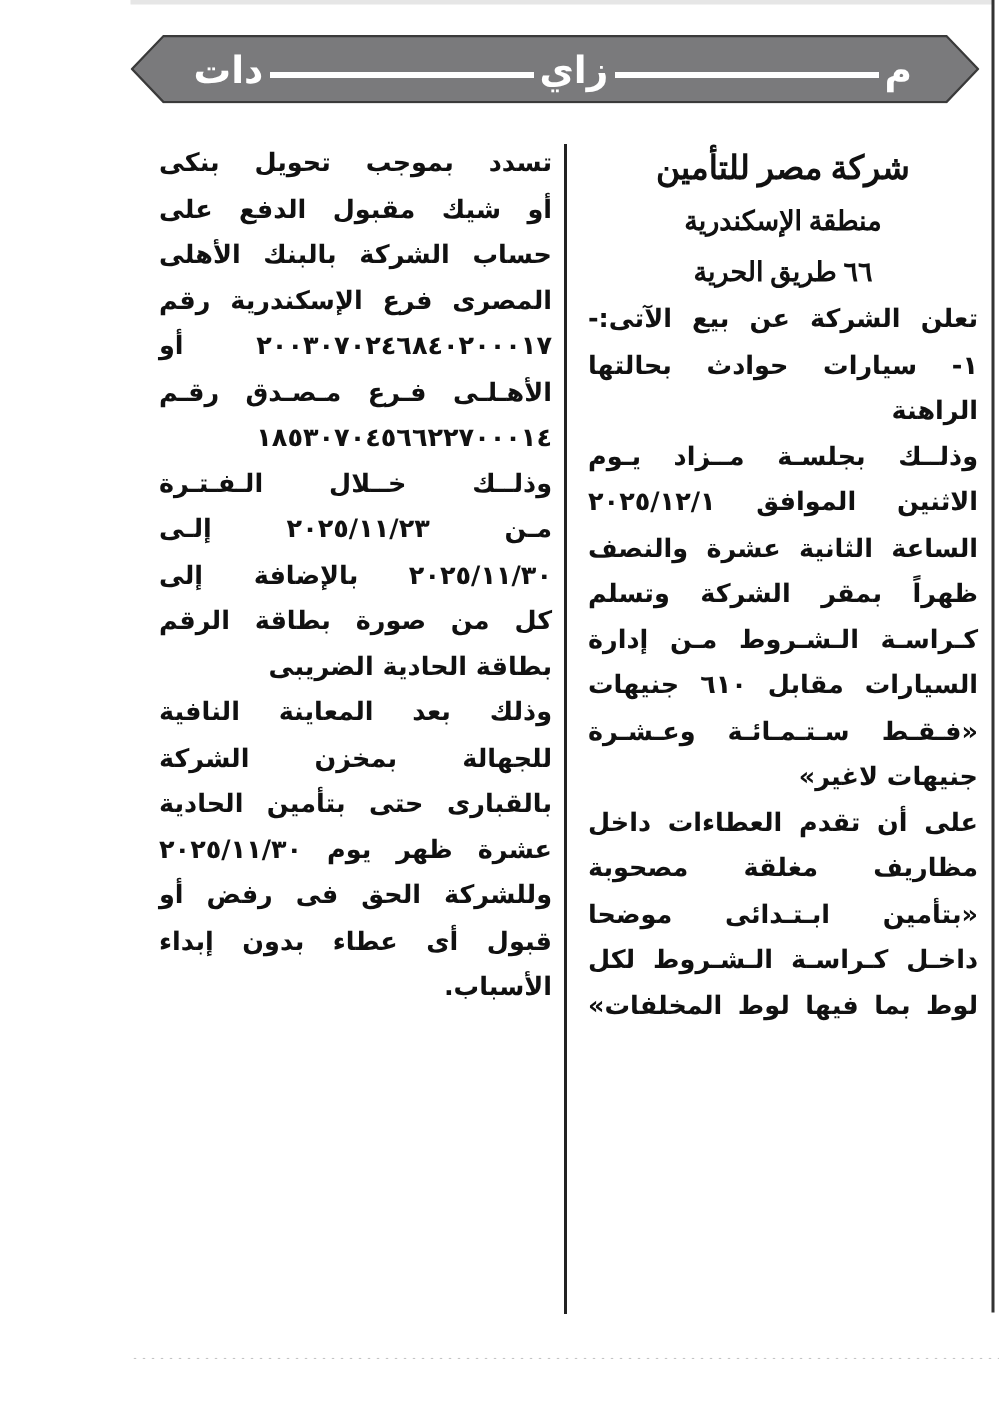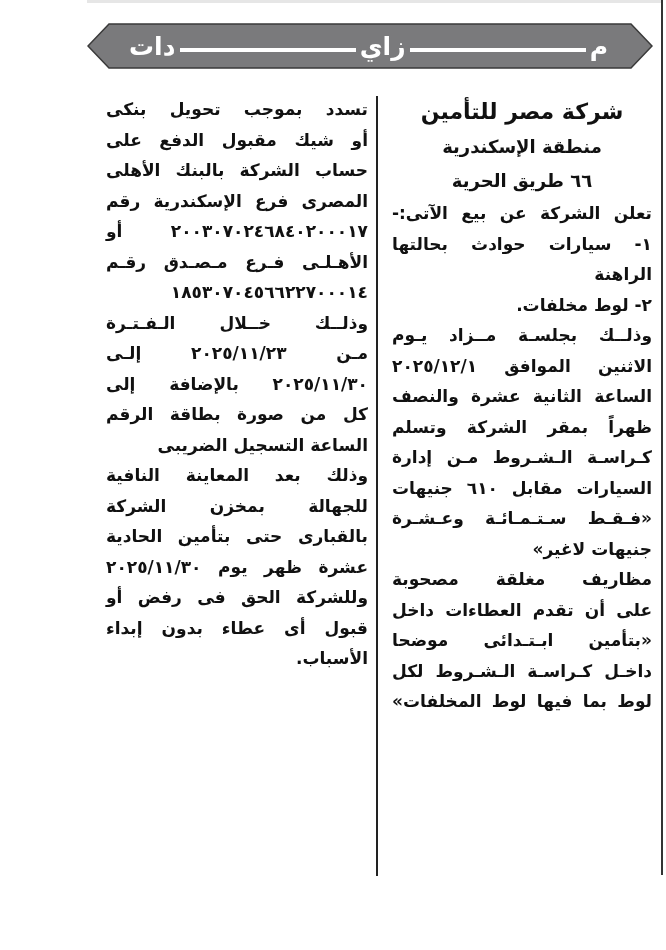--- a/index.html
+++ b/index.html
@@ -75,20 +75,21 @@
     text-align: justify;
   }
   .col .line {
     display: block;
     white-space: nowrap;
     text-align-last: justify;
   }
   .col .line.center {
     text-align: right;
     text-align-last: center;
+    font-family: Liberation Serif, serif;
   }
   .col .line.start {
     text-align: right;
     text-align-last: right;
   }
   .col-right {
     left: 392px;
     top: 94px;
     width: 260px;
   }
@@ -141,51 +142,50 @@
   </div>
 </div>
 
 <div class="col col-right">
   <span class="line center title-line">شركة مصر للتأمين</span>
   <span class="line center sub-line">منطقة الإسكندرية</span>
   <span class="line center sub-line">٦٦ طريق الحرية</span>
   <span class="line">تعلن الشركة عن بيع الآتى:-</span>
   <span class="line">١- سيارات حوادث بحالتها</span>
   <span class="line start">الراهنة</span>
-  <span class="line start">٢- لوط مخلفات.</span>
   <span class="line">وذلــك بجلسـة مــزاد يـوم</span>
   <span class="line">الاثنين الموافق ٢٠٢٥/١٢/١</span>
   <span class="line">الساعة الثانية عشرة والنصف</span>
   <span class="line">ظهراً بمقر الشركة وتسلم</span>
   <span class="line">كـراسـة الـشـروط مـن إدارة</span>
   <span class="line">السيارات مقابل ٦١٠ جنيهات</span>
   <span class="line">«فـقـط سـتـمـائـة وعـشـرة</span>
   <span class="line start">جنيهات لاغير»</span>
+  <span class="line">على أن تقدم العطاءات داخل</span>
   <span class="line">مظاريف مغلقة مصحوبة</span>
-  <span class="line">على أن تقدم العطاءات داخل</span>
   <span class="line">«بتأمين ابـتـدائى موضحا</span>
   <span class="line">داخـل كـراسـة الـشـروط لكل</span>
   <span class="line">لوط بما فيها لوط المخلفات»</span>
 </div>
 
 <div class="divider"></div>
 
 <div class="col col-left">
   <span class="line">تسدد بموجب تحويل بنكى</span>
   <span class="line">أو شيك مقبول الدفع على</span>
   <span class="line">حساب الشركة بالبنك الأهلى</span>
   <span class="line">المصرى فرع الإسكندرية رقم</span>
   <span class="line">٢٠٠٣٠٧٠٢٤٦٨٤٠٢٠٠٠١٧ أو</span>
   <span class="line">الأهـلـى فـرع مـصـدق رقـم</span>
   <span class="line">١٨٥٣٠٧٠٤٥٦٦٢٢٧٠٠٠١٤</span>
   <span class="line">وذلــك خــلال الـفـتـرة</span>
   <span class="line">مـن ٢٠٢٥/١١/٢٣ إلـى</span>
   <span class="line">٢٠٢٥/١١/٣٠ بالإضافة إلى</span>
   <span class="line">كل من صورة بطاقة الرقم</span>
-  <span class="line start">الساعة التسجيل الضريبى</span>
+  <span class="line start">بطاقة الحادية الضريبى</span>
   <span class="line">وذلك بعد المعاينة النافية</span>
   <span class="line">للجهالة بمخزن الشركة</span>
   <span class="line">بالقبارى حتى بتأمين الحادية</span>
   <span class="line">عشرة ظهر يوم ٢٠٢٥/١١/٣٠</span>
   <span class="line">وللشركة الحق فى رفض أو</span>
   <span class="line">قبول أى عطاء بدون إبداء</span>
   <span class="line start">الأسباب.</span>
 </div>
 
 <div class="diamond-rule">

